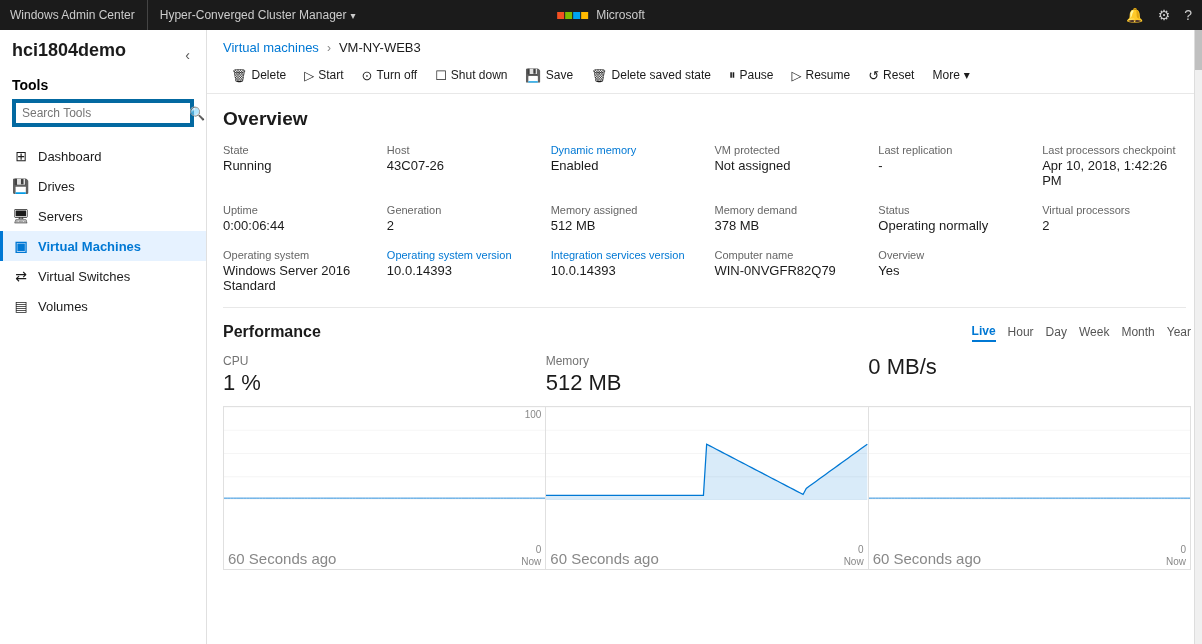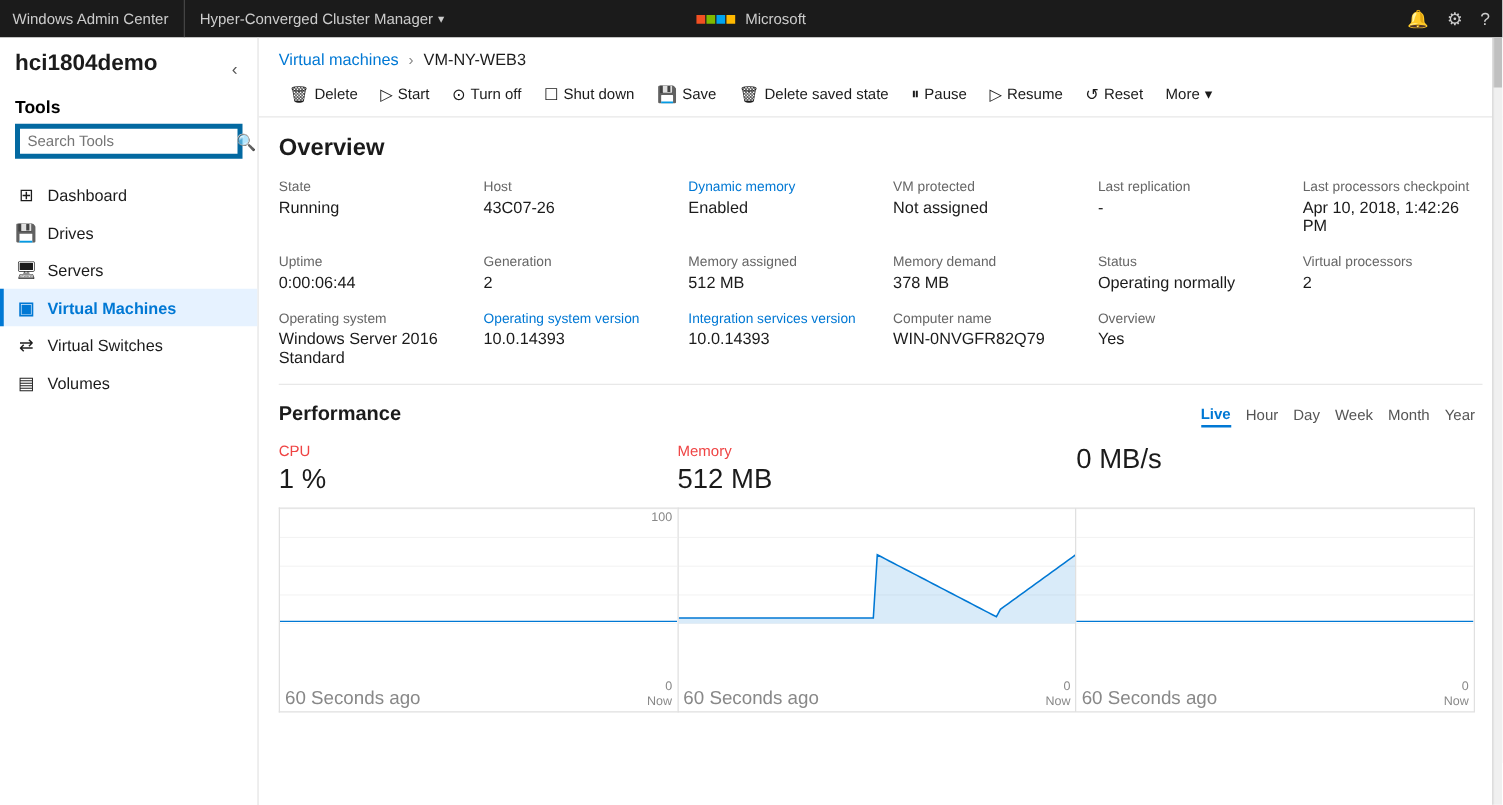--- a/index.html
+++ b/index.html
@@ -193,30 +193,30 @@
     }
     .overview-item {}
     .ov-label { font-size: 11px; color: #0078d4; margin-bottom: 2px; }
     .ov-label.grey { color: #666; }
     .ov-value { font-size: 13px; color: #1b1b1b; }
 
     
     .divider { height: 1px; background: #e8e8e8; margin: 0 16px; }
 
     
-    .perf-section { padding: 14px 22px 0 16px; }
+    .perf-section { padding: 14px 11px 0 16px; }
     .perf-header { display: flex; justify-content: space-between; align-items: center; margin-bottom: 12px; }
     .perf-title { font-size: 16px; font-weight: 600; color: #1b1b1b; }
     .perf-tabs { display: flex; gap: 12px; align-items: center; }
     .perf-tab { font-size: 12px; color: #555; cursor: pointer; padding: 2px 0; }
     .perf-tab.active { color: #0078d4; border-bottom: 2px solid #0078d4; font-weight: 600; }
 
     .perf-metrics { display: flex; gap: 0; margin-bottom: 10px; }
     .perf-metric { flex: 1; }
-    .perf-metric-label { font-size: 12px; color: #ef4444; margin-bottom: 2px; }
+    .perf-metric-label { font-size: 12px; color: #737373; margin-bottom: 2px; }
     .perf-metric-value { font-size: 22px; font-weight: 400; color: #1b1b1b; }
 
     .charts-row { display: flex; gap: 0; }
     .chart-wrap {
       flex: 1;
       border: 1px solid #e0e0e0;
       border-right: none;
       position: relative;
       height: 164px;
     }

